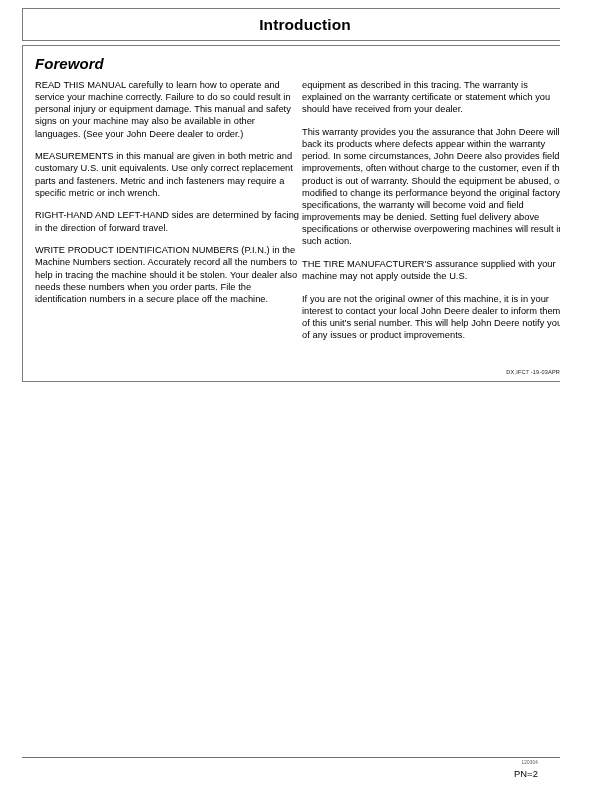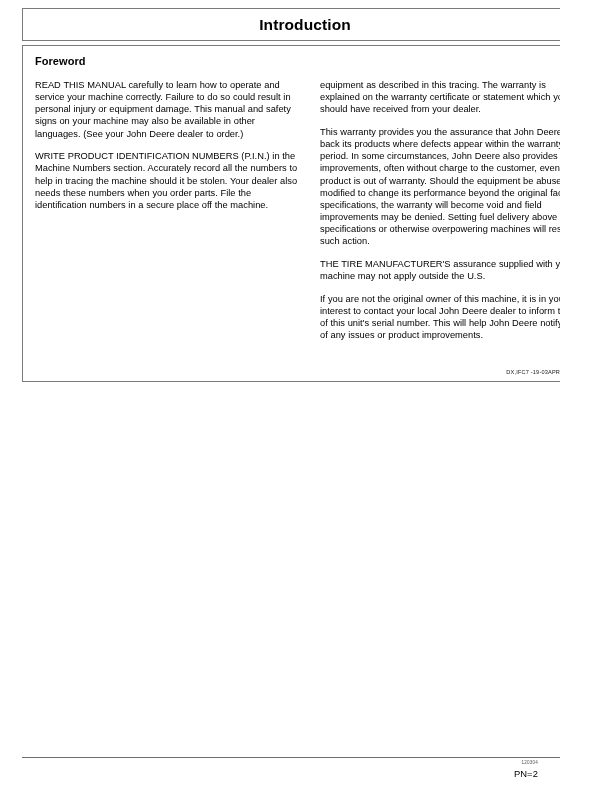--- a/index.html
+++ b/index.html
@@ -56,32 +56,32 @@
     height: 337px;
     border: 1px solid #7b7b7b;
     box-sizing: border-box;
     background: #ffffff;
   }
 
   .section-heading {
     position: absolute;
     left: 12px;
     top: 9px;
-    font-size: 11px;
+    font-size: 15px;
     font-weight: bold;
     letter-spacing: 0.05px;
+    font-style: italic;
   }
 
   .columns {
     position: absolute;
     left: 12px;
     top: 33px;
     right: 10px;
     display: flex;
-    gap: 18px;
   }
   .col {
     width: 267px;
     flex: 0 0 267px;
   }
 
   .para {
     font-size: 9.3px;
     line-height: 12.15px;
     margin: 0 0 10.5px 0;
@@ -144,20 +144,22 @@
   </div>
 
   <div class="section-box">
 
     <div class="section-heading">Foreword</div>
 
     <div class="columns">
 
       <div class="col">
         <p class="para">READ THIS MANUAL carefully to learn how to operate and service your machine correctly. Failure to do so could result in personal injury or equipment damage. This manual and safety signs on your machine may also be available in other languages. (See your John Deere dealer to order.)</p>
+        <p class="para">MEASUREMENTS in this manual are given in both metric and customary U.S. unit equivalents. Use only correct replacement parts and fasteners. Metric and inch fasteners may require a specific metric or inch wrench.</p>
+        <p class="para">RIGHT-HAND AND LEFT-HAND sides are determined by facing in the direction of forward travel.</p>
         <p class="para">WRITE PRODUCT IDENTIFICATION NUMBERS (P.I.N.) in the Machine Numbers section. Accurately record all the numbers to help in tracing the machine should it be stolen. Your dealer also needs these numbers when you order parts. File the identification numbers in a secure place off the machine.</p>
       </div>
 
       <div class="col">
         <p class="para">equipment as described in this tracing. The warranty is explained on the warranty certificate or statement which you should have received from your dealer.</p>
         <p class="para">This warranty provides you the assurance that John Deere will back its products where defects appear within the warranty period. In some circumstances, John Deere also provides field improvements, often without charge to the customer, even if the product is out of warranty. Should the equipment be abused, or modified to change its performance beyond the original factory specifications, the warranty will become void and field improvements may be denied. Setting fuel delivery above specifications or otherwise overpowering machines will result in such action.</p>
         <p class="para">THE TIRE MANUFACTURER'S assurance supplied with your machine may not apply outside the U.S.</p>
         <p class="para">If you are not the original owner of this machine, it is in your interest to contact your local John Deere dealer to inform them of this unit's serial number. This will help John Deere notify you of any issues or product improvements.</p>
       </div>
 

